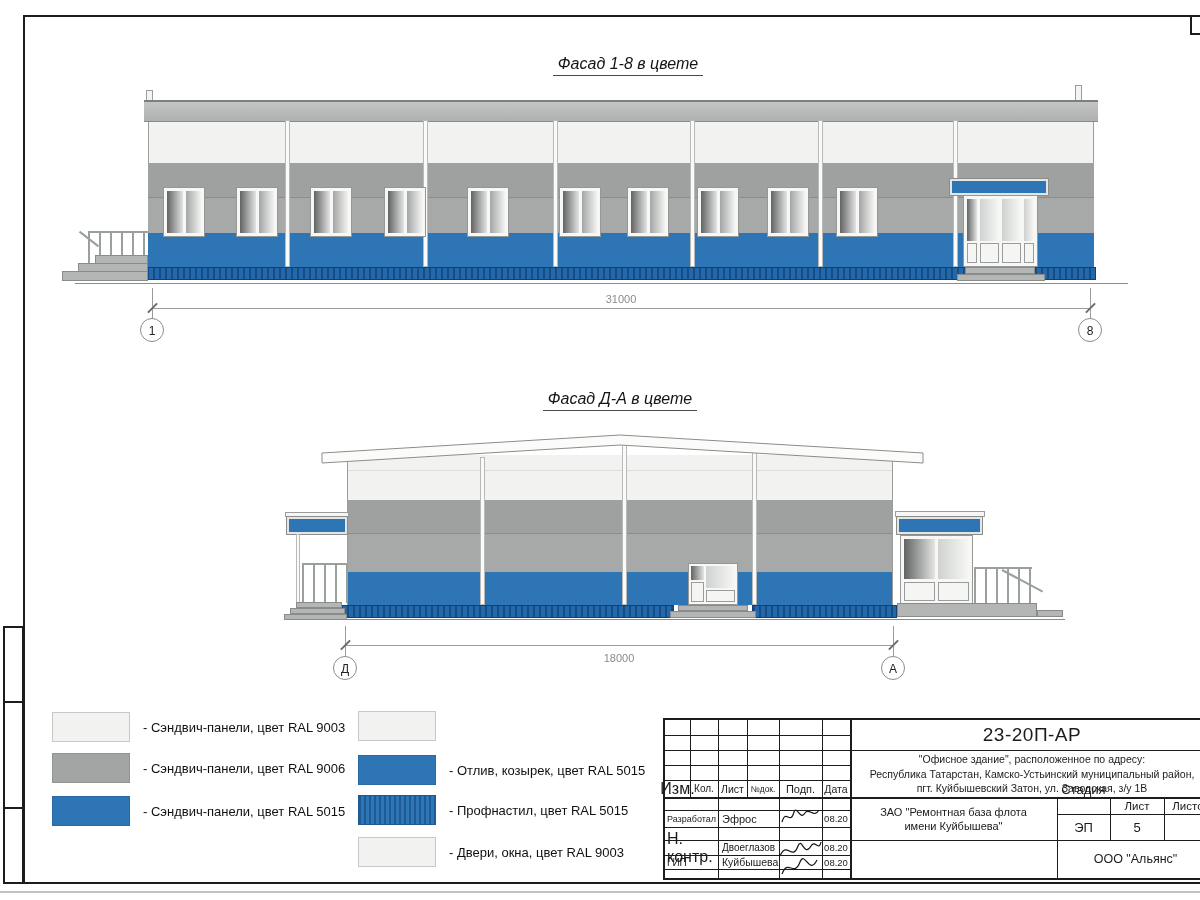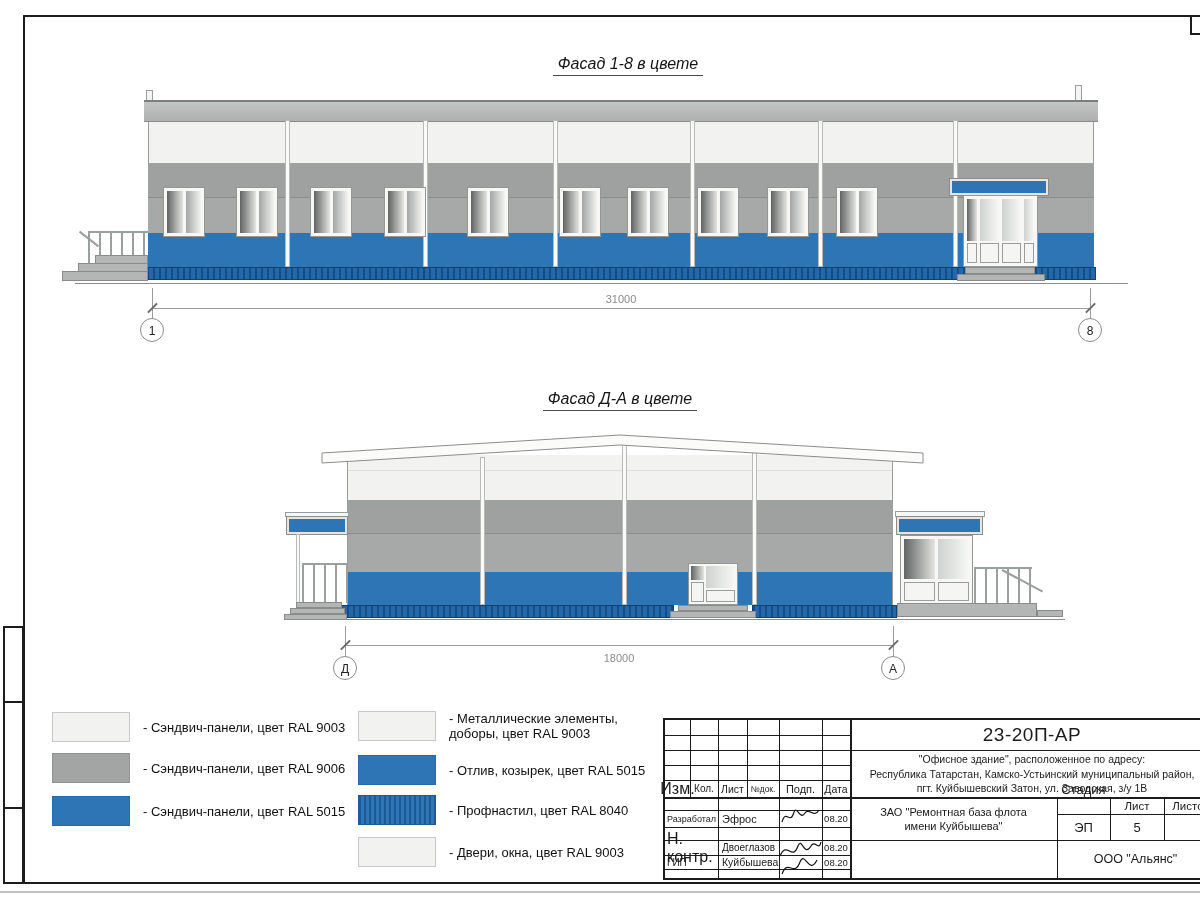--- a/index.html
+++ b/index.html
@@ -210,30 +210,28 @@
       <div class="swatch sw-9006"></div>
       <div>- Сэндвич-панели, цвет RAL 9006</div>
     </div>
     <div class="a lgrow" style="left:52px;top:796px">
       <div class="swatch sw-5015"></div>
       <div>- Сэндвич-панели, цвет RAL 5015</div>
     </div>
 
     <div class="a lgrow" style="left:358px;top:711px">
       <div class="swatch sw-9003"></div>
-      <div class="pre">- Металлические элементы,
-доборы, цвет RAL 9003</div>
     </div>
     <div class="a lgrow" style="left:358px;top:755px">
       <div class="swatch sw-5015"></div>
       <div>- Отлив, козырек, цвет RAL 5015</div>
     </div>
     <div class="a lgrow" style="left:358px;top:795px">
       <div class="swatch sw-prof"></div>
-      <div>- Профнастил, цвет RAL 8040</div>
+      <div>- Профнастил, цвет RAL 5015</div>
     </div>
     <div class="a lgrow" style="left:358px;top:837px">
       <div class="swatch sw-9003"></div>
       <div>- Двери, окна, цвет RAL 9003</div>
     </div>
   </div>
 
   <div class="a stamp">
 
     <div class="vl" style="left:25px;top:0;height:77px"></div>

